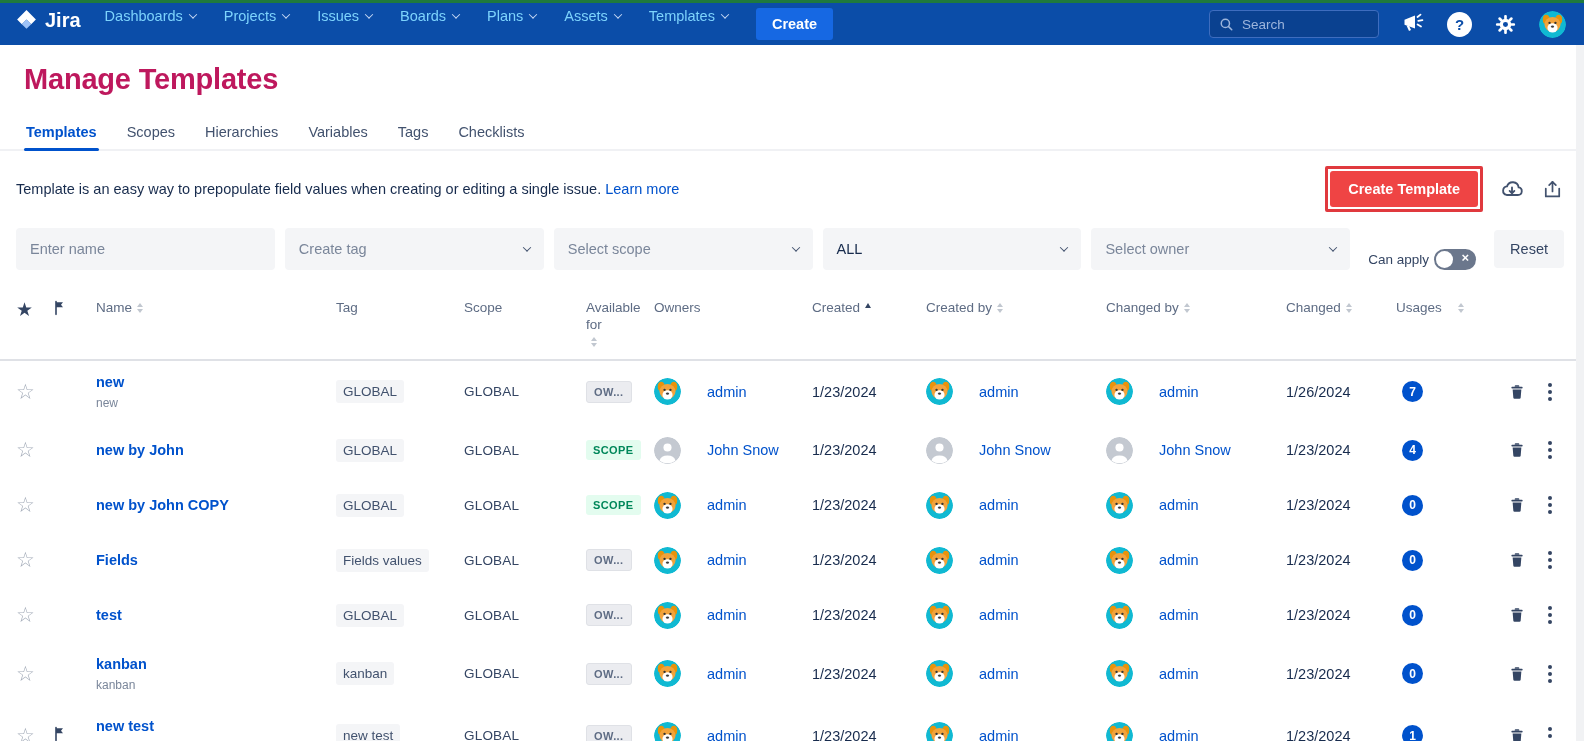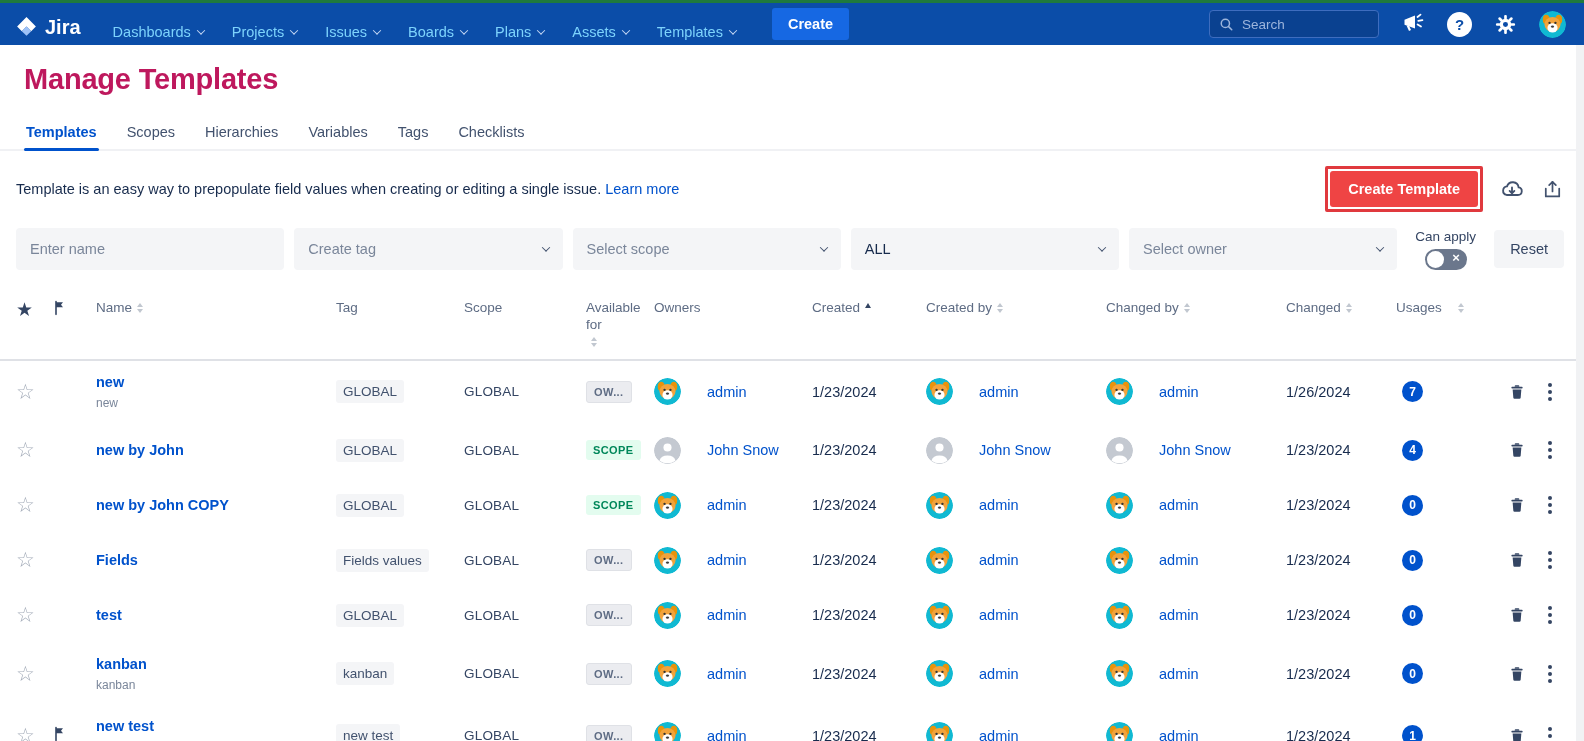--- a/index.html
+++ b/index.html
@@ -3,21 +3,21 @@
 <meta charset="utf-8">
 <style>
   * { margin:0; padding:0; box-sizing:border-box; }
   html,body { width:1584px; height:741px; overflow:hidden; background:#fff;
     font-family:"Liberation Sans","DejaVu Sans",sans-serif; color:#172B4D; }
 
   
   .top-strip { height:3px; background:#1F7A3D; }
   .topnav { height:42px; background:#0B4DA8; display:flex; align-items:center;
     justify-content:space-between; padding:0 18px 0 14px; }
-  .nav-left { display:flex; align-items:flex-end; gap:10px; }
+  .nav-left { display:flex; align-items:flex-start; gap:2px; }
   .brand { display:flex; align-items:center; gap:6px; color:#fff; font-size:20px;
     font-weight:700; margin-right:22px; cursor:pointer; }
   .nav-items { display:flex; align-items:center; gap:28px; margin-right:26px; }
   .nav-item { color:#7dd3fc; font-size:14.5px; display:flex; align-items:center;
     gap:7px; cursor:pointer; white-space:nowrap; }
   .chev { width:6px; height:6px; border-right:1.8px solid #C6D8F5;
     border-bottom:1.8px solid #C6D8F5; transform:rotate(45deg) translate(-1px,-1px); }
   .nav-create { background:#1668E3; color:#fff; border:none; border-radius:3px;
     font-size:14.5px; font-weight:600; padding:8px 16px; cursor:pointer;
     font-family:inherit; }
@@ -56,21 +56,21 @@
 
   
   .filters { display:flex; align-items:flex-end; gap:10px; padding:6px 20px 14px 16px; }
   .f-input, .f-select { flex:1; height:42px; background:#F4F5F7; border:none;
     border-radius:4px; font-size:14.5px; padding:0 14px; font-family:inherit;
     color:#172B4D; display:flex; align-items:center; justify-content:space-between;
     cursor:pointer; }
   .f-input::placeholder { color:#7A869A; }
   .placeholder { color:#7A869A; }
   .f-select .chev { border-color:#42526E; }
-  .toggle-group { display:flex; flex-direction:column; align-items:center; gap:5px;
+  .toggle-group { display:flex; flex-direction:row; align-items:center; gap:5px;
     padding:0 8px; }
   .toggle-label { font-size:13.5px; color:#344563; white-space:nowrap; }
   .toggle { width:42px; height:21px; border-radius:11px; background:#6B778C;
     position:relative; cursor:pointer; }
   .toggle .knob { position:absolute; left:2px; top:2px; width:17px; height:17px;
     border-radius:50%; background:#fff; }
   .toggle .x { position:absolute; right:7px; top:1px; color:#fff; font-size:13px;
     font-weight:700; }
   .reset-btn { height:38px; background:#F4F5F7; border:none; border-radius:4px;
     color:#344563; font-size:14.5px; padding:0 16px; cursor:pointer;

